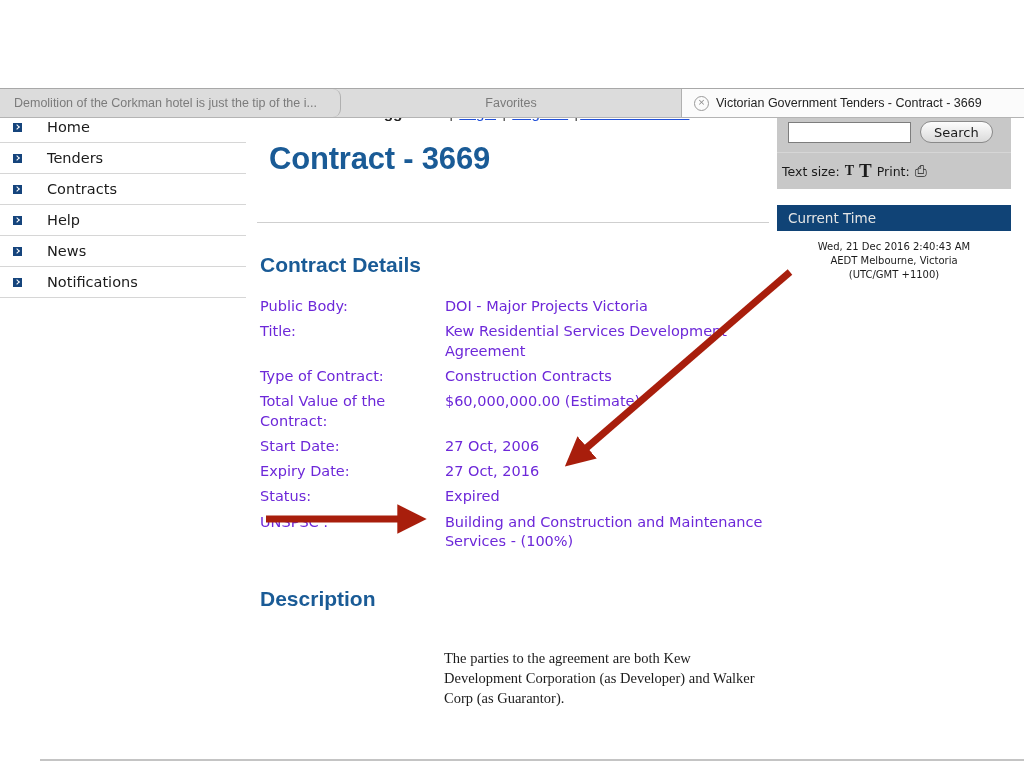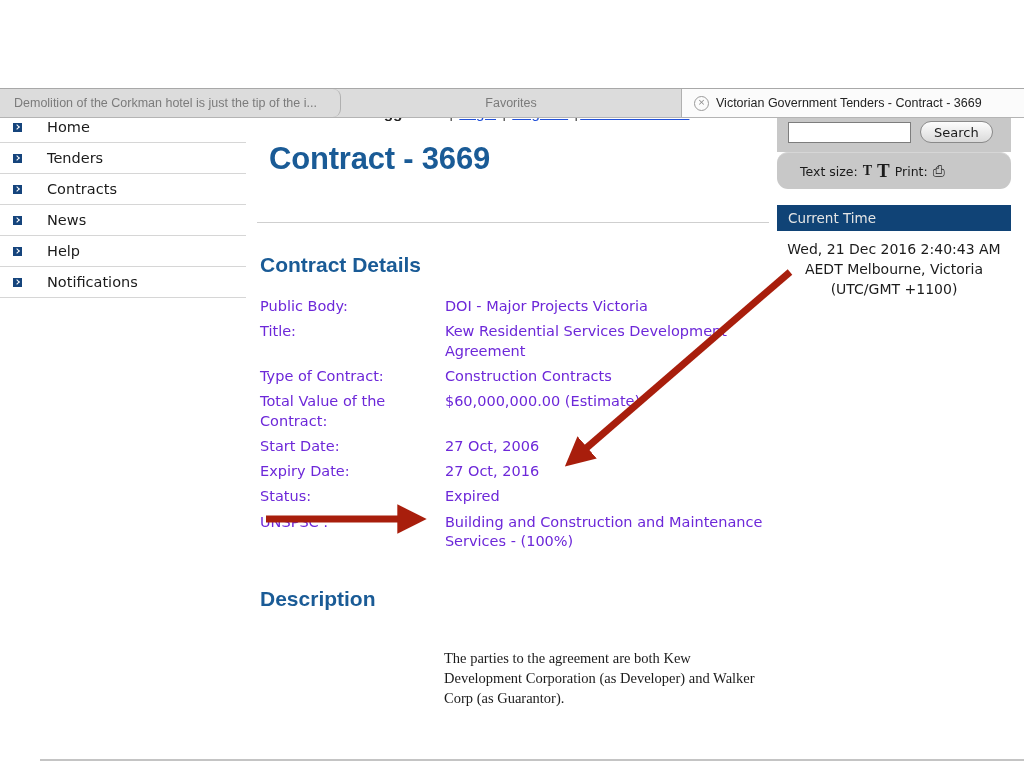--- a/index.html
+++ b/index.html
@@ -225,49 +225,48 @@
     font-family: "DejaVu Sans", sans-serif;
     font-size: 13px;
     color: #1b1b1b;
     cursor: pointer;
   }
   #tools-panel {
     background: #c8c8c8;
     height: 37px;
     display: flex;
     align-items: center;
-    padding: 0 23px;
+    padding: 0 5px;
     box-sizing: border-box;
     border-top: 1px solid #d6d6d6;
     font-family: "DejaVu Sans", sans-serif;
     font-size: 12.5px;
     color: #1b1b1b;
     gap: 5px;
-    border-radius: 11px;
   }
   .t-small { font-family: "Liberation Serif", serif; font-weight: bold; font-size: 14px; }
   .t-large { font-family: "Liberation Serif", serif; font-weight: bold; font-size: 19px; }
   .print-glyph { font-size: 15px; line-height: 1; }
 
   #time-panel { margin-top: 16px; }
   #time-header {
     background: #104376;
     color: #e5e5e5;
     font-family: "DejaVu Sans", sans-serif;
     font-size: 13.5px;
     height: 26px;
     line-height: 26px;
     padding-left: 11px;
     box-sizing: border-box;
   }
   #time-body {
     margin-top: 9px;
     text-align: center;
     font-family: "DejaVu Sans", sans-serif;
-    font-size: 14px;
+    font-size: 10px;
     line-height: 1.42;
     color: #1b1b1b;
   }
 
   
   #annotations {
     position: absolute;
     left: 0;
     top: 0;
     width: 1024px;
@@ -319,25 +318,25 @@
   <div class="nav-item">
     <span class="nav-bullet"></span>
     <span>Tenders</span>
   </div>
   <div class="nav-item">
     <span class="nav-bullet"></span>
     <span>Contracts</span>
   </div>
   <div class="nav-item">
     <span class="nav-bullet"></span>
+    <span>Help</span>
+  </div>
+  <div class="nav-item">
+    <span class="nav-bullet"></span>
     <span>News</span>
-  </div>
-  <div class="nav-item">
-    <span class="nav-bullet"></span>
-    <span>Help</span>
   </div>
   <div class="nav-item">
     <span class="nav-bullet"></span>
     <span>Notifications</span>
   </div>
 </nav>
 
 <main id="content">
   <h1 id="page-title">Contract - 3669</h1>
   <div class="rule"></div>

